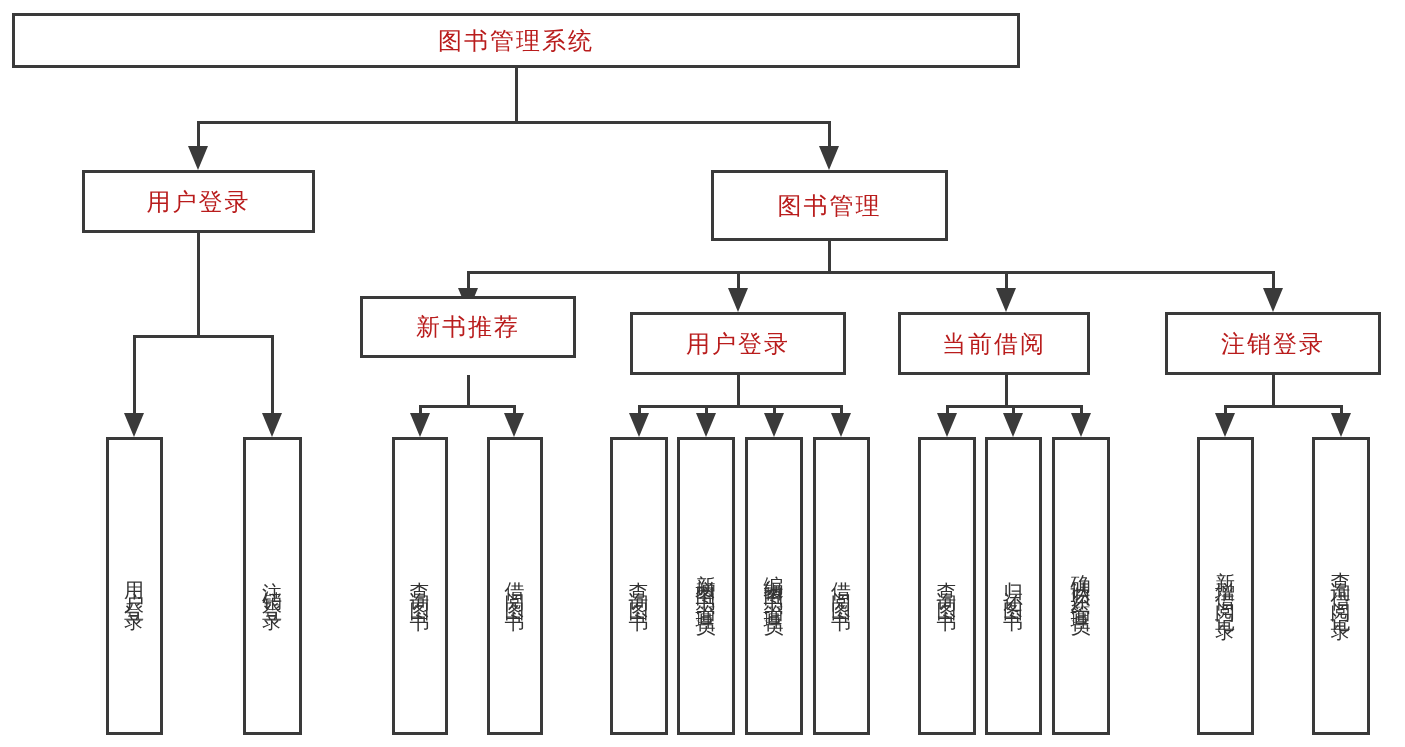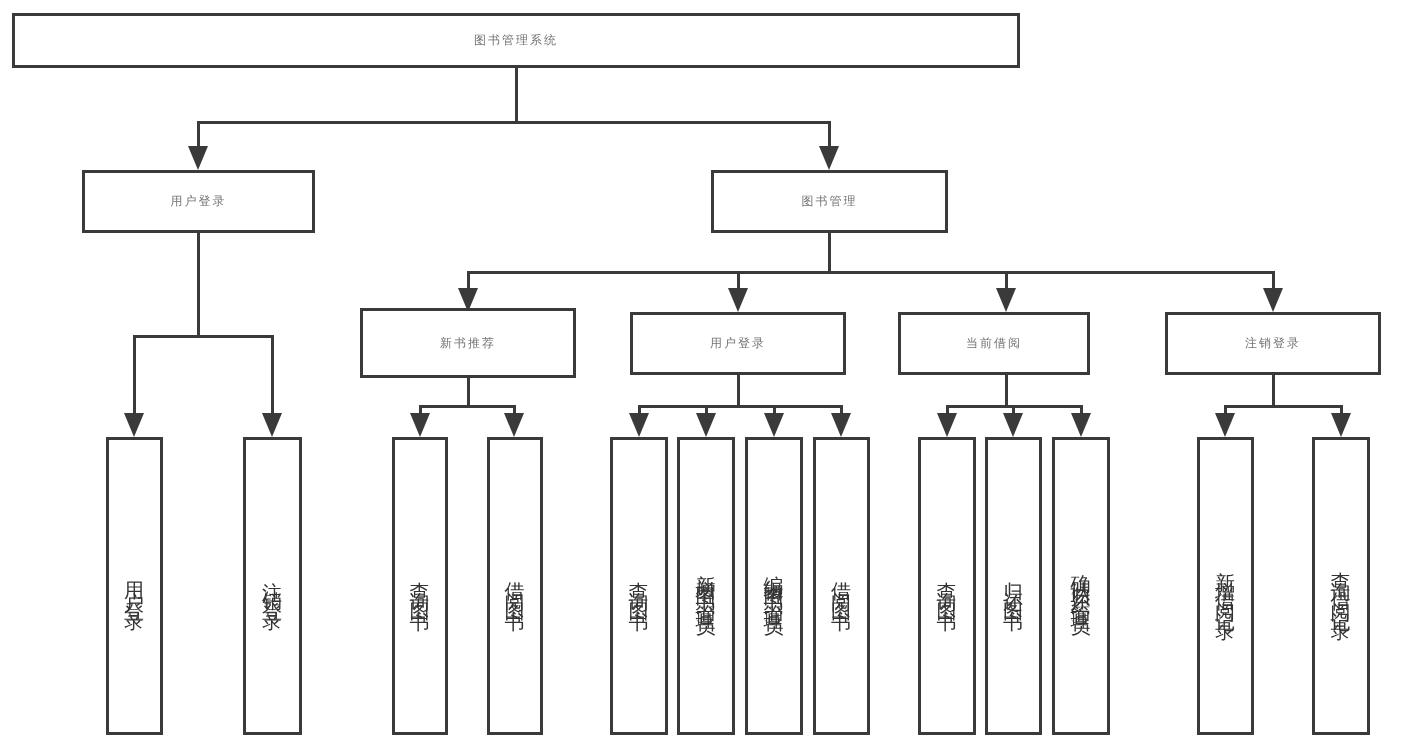--- a/index.html
+++ b/index.html
@@ -4,21 +4,21 @@
 <style>
   html,body { margin:0; padding:0; background:#ffffff; }
   .canvas {
     position:relative; width:1405px; height:747px; background:#ffffff;
     font-family:"Liberation Sans","DejaVu Sans",sans-serif; overflow:hidden;
   }
   .hbox {
     position:absolute; box-sizing:border-box; border:3px solid #3a3a3a; background:#ffffff;
     display:flex; align-items:center; justify-content:center;
   }
-  .hbox span { font-size:12px; color:#737373; letter-spacing:2px; }
+  .hbox span { font-size:24px; color:#b91c1c; letter-spacing:2px; }
   .vbox {
     position:absolute; box-sizing:border-box; border:3px solid #3a3a3a; background:#ffffff;
     top:437px; height:298px; display:flex; align-items:center; justify-content:center;
   }
   .vbox span {
     writing-mode:vertical-rl; text-orientation:mixed;
     font-size:20px; color:#333333; letter-spacing:10px; line-height:1;
   }
   .vbox span.tight { letter-spacing:6px; }
   .line { position:absolute; background:#3a3a3a; }
@@ -95,24 +95,24 @@
   <div class="line" style="left:1340px;top:405px;width:3px;height:10px"></div>
   <div class="arrow" style="left:1215px;top:413px"></div>
   <div class="arrow" style="left:1331px;top:413px"></div>
 
   <div class="hbox" style="left:12px;top:13px;width:1008px;height:55px">
     <span>图书管理系统</span>
   </div>
   <div class="hbox" style="left:82px;top:170px;width:233px;height:63px">
     <span>用户登录</span>
   </div>
-  <div class="hbox" style="left:711px;top:170px;width:237px;height:63px">
+  <div class="hbox" style="left:711px;top:170px;width:237px;height:71px">
     <span>图书管理</span>
   </div>
-  <div class="hbox" style="left:360px;top:308px;width:216px;height:70px">
+  <div class="hbox" style="left:360px;top:296px;width:216px;height:62px">
     <span>新书推荐</span>
   </div>
   <div class="hbox" style="left:630px;top:312px;width:216px;height:63px">
     <span>用户登录</span>
   </div>
   <div class="hbox" style="left:898px;top:312px;width:192px;height:63px">
     <span>当前借阅</span>
   </div>
   <div class="hbox" style="left:1165px;top:312px;width:216px;height:63px">
     <span>注销登录</span>

